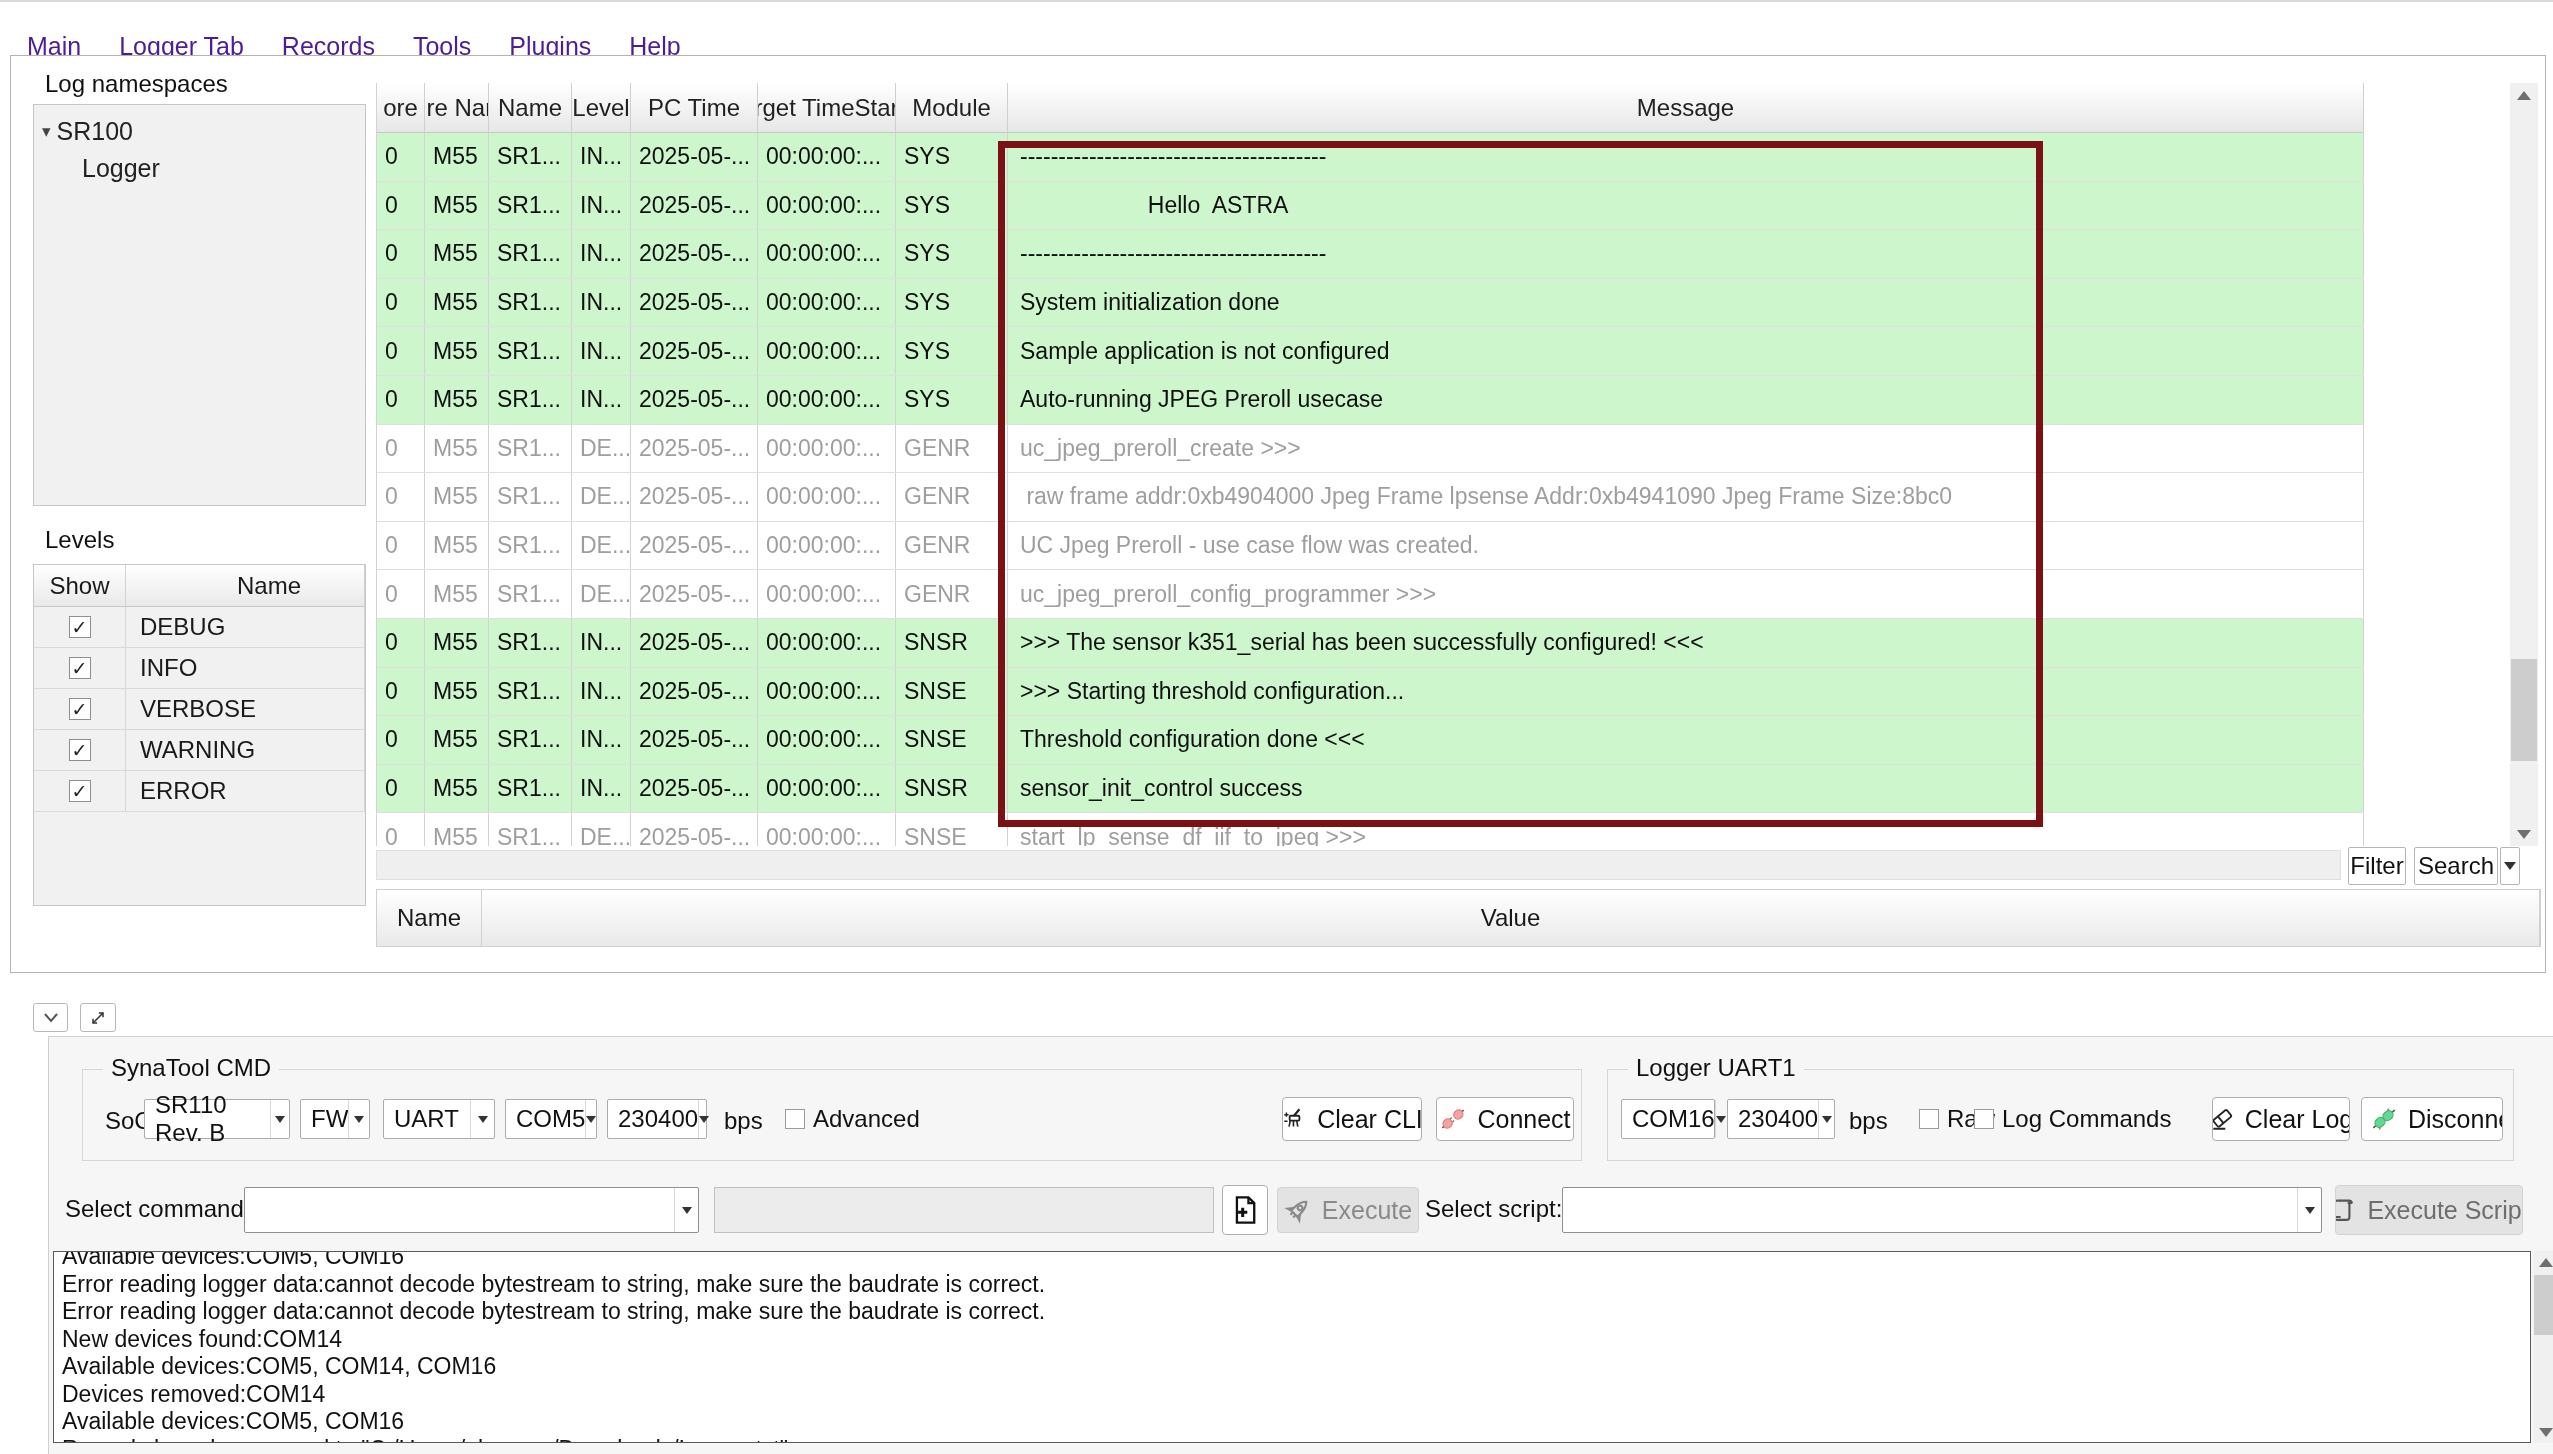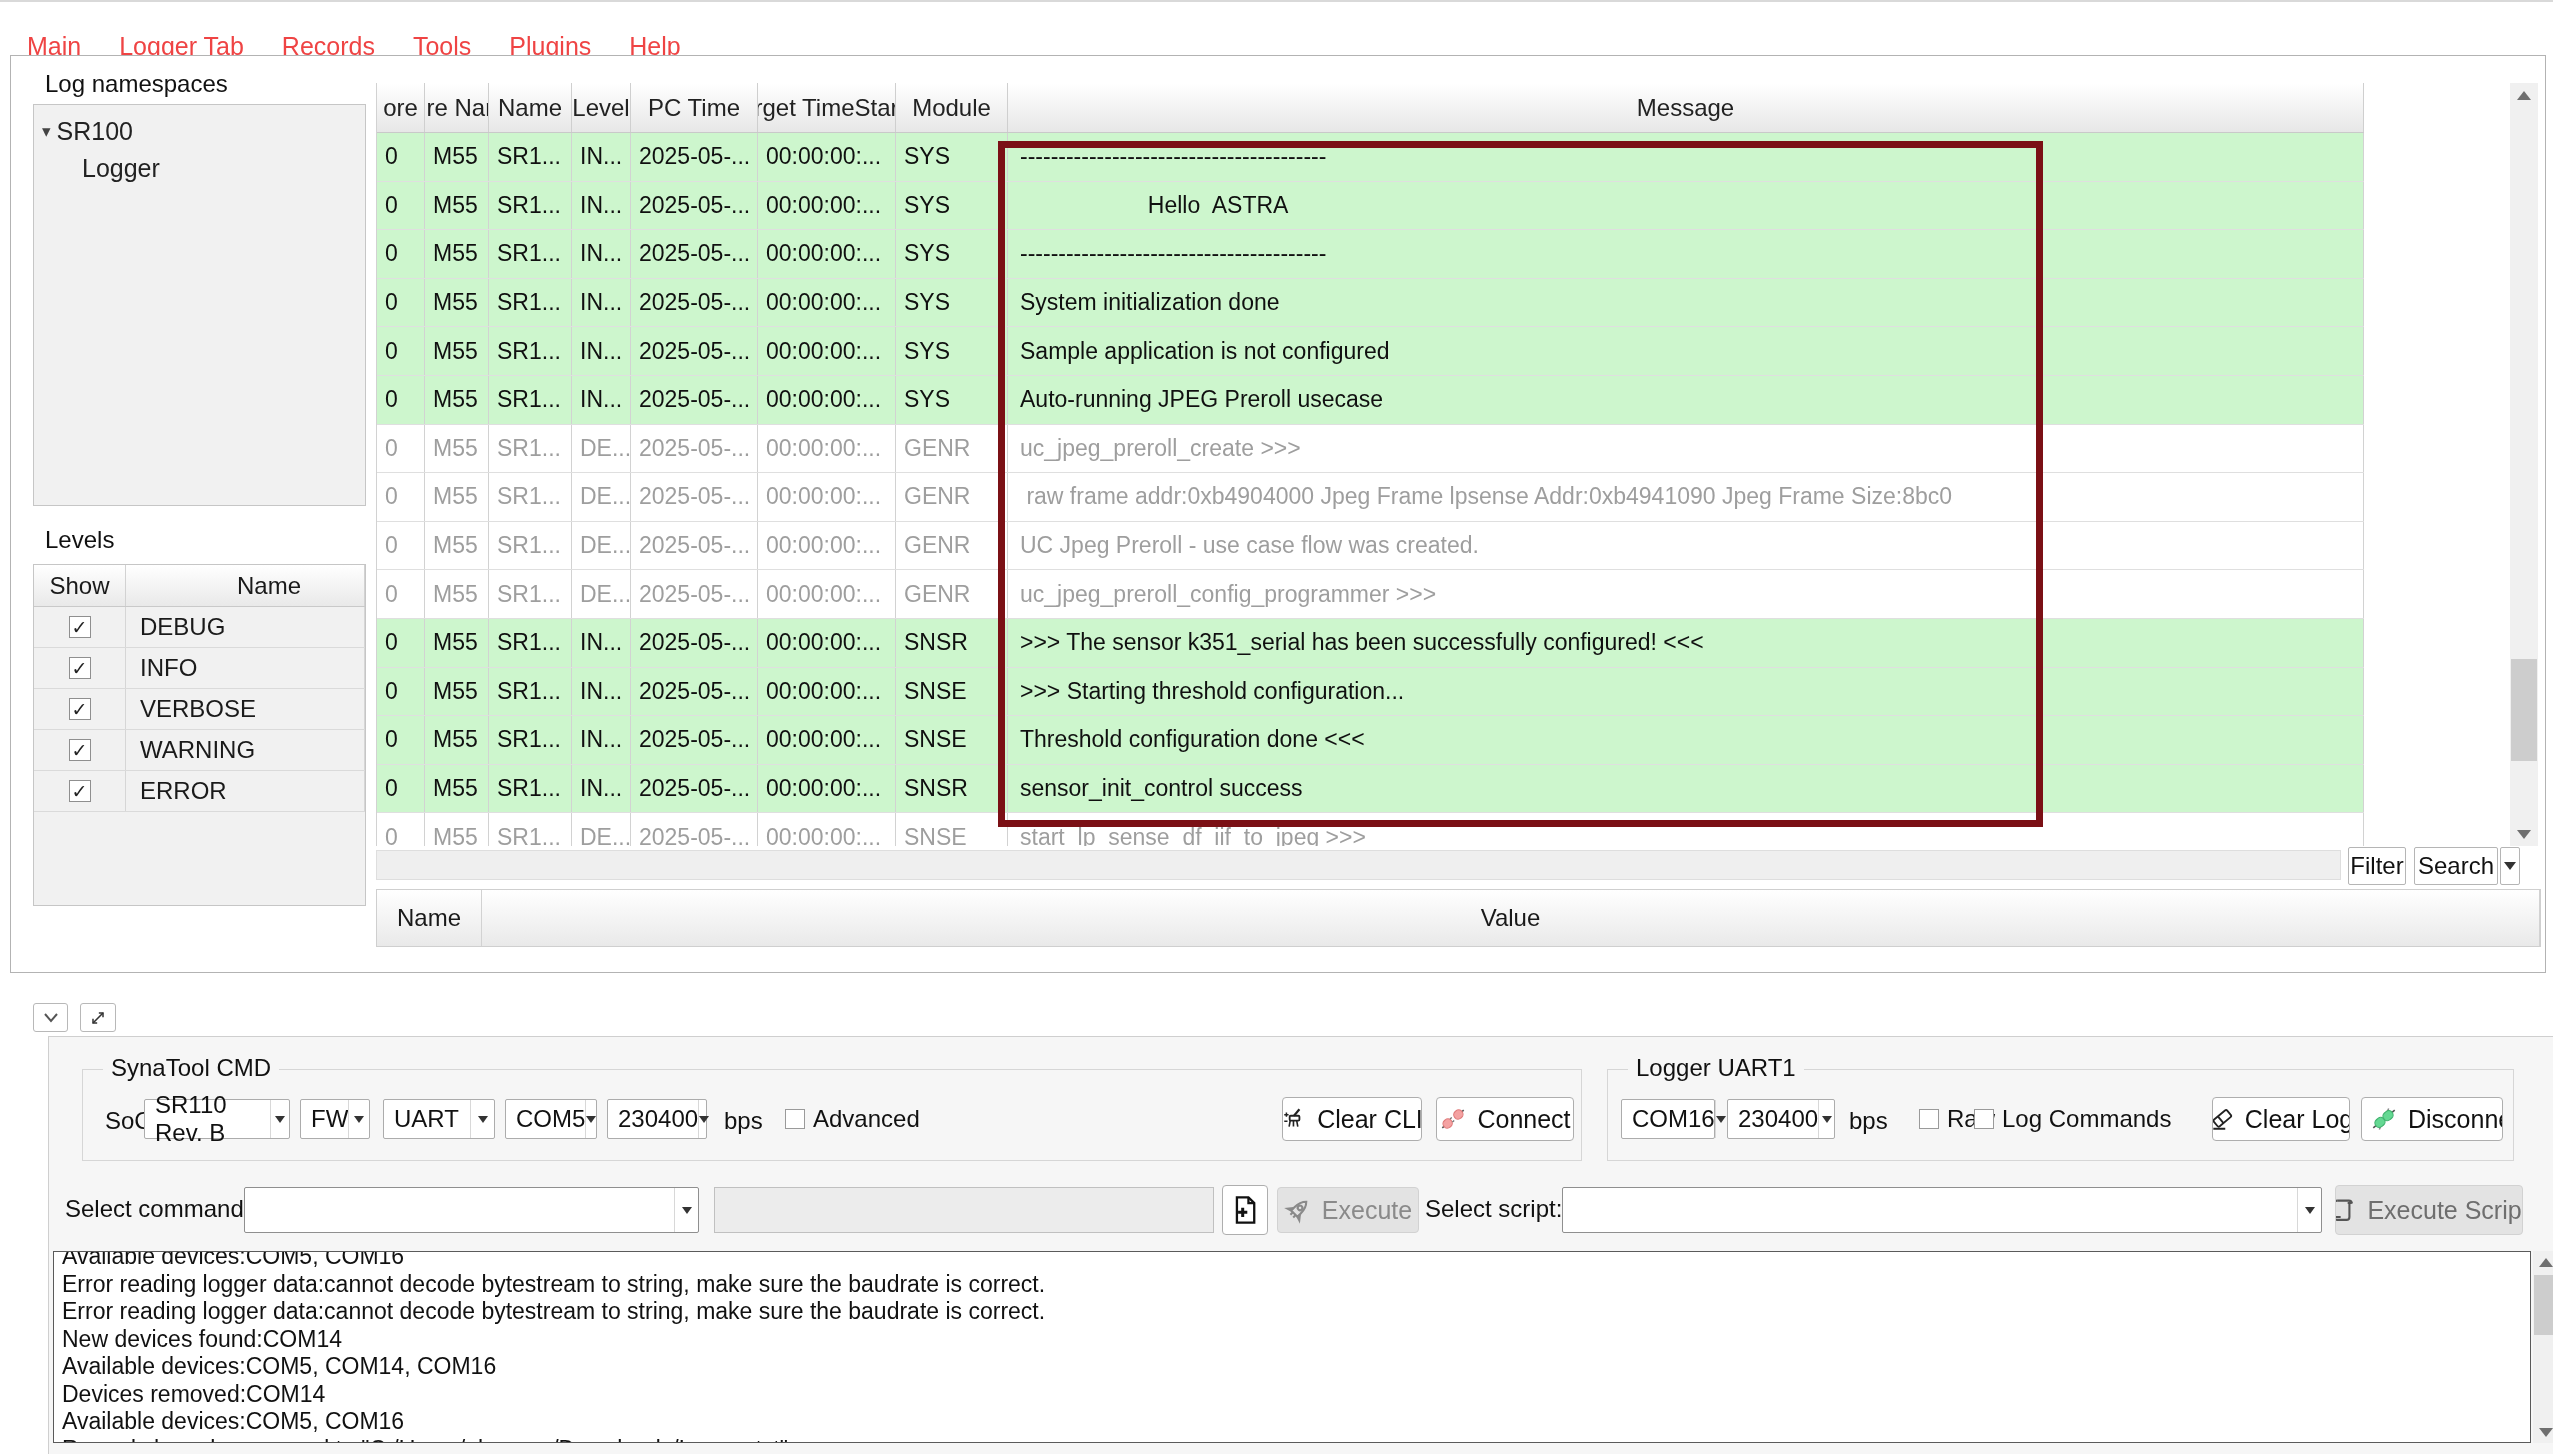--- a/index.html
+++ b/index.html
@@ -3,21 +3,21 @@
 <meta charset="utf-8">
 <style>
   * { margin:0; padding:0; box-sizing:border-box; }
   html,body { width:2553px; height:1454px; background:#ffffff; overflow:hidden;
     font-family:"Liberation Sans", sans-serif; color:#1a1a1a; }
   .abs { position:absolute; }
 
   
   #menubar { position:absolute; left:0; top:0; width:2553px; height:46px;
     border-top:2px solid #d9d9d9; display:flex; align-items:center; padding-left:8px; background:#fff; }
-  .menu-item { font-size:25px; padding:0 19px; color:#ef4444; cursor:default;margin-top:45px; }
+  .menu-item { font-size:25px; padding:0 19px; color:#4c1d95; cursor:default;margin-top:45px; }
 
   
   #top-panel { position:absolute; left:10px; top:55px; width:2536px; height:918px;
     border:1px solid #b3b3b3; background:#fff; }
 
   .panel-label { font-size:24px; color:#111; }
 
   #ns-tree { position:absolute; left:22px; top:48px; width:333px; height:402px;
     background:#f1f1f1; border:1px solid #c6c6c6; }
   .tree-item { font-size:25px; color:#222; display:flex; align-items:center; }

